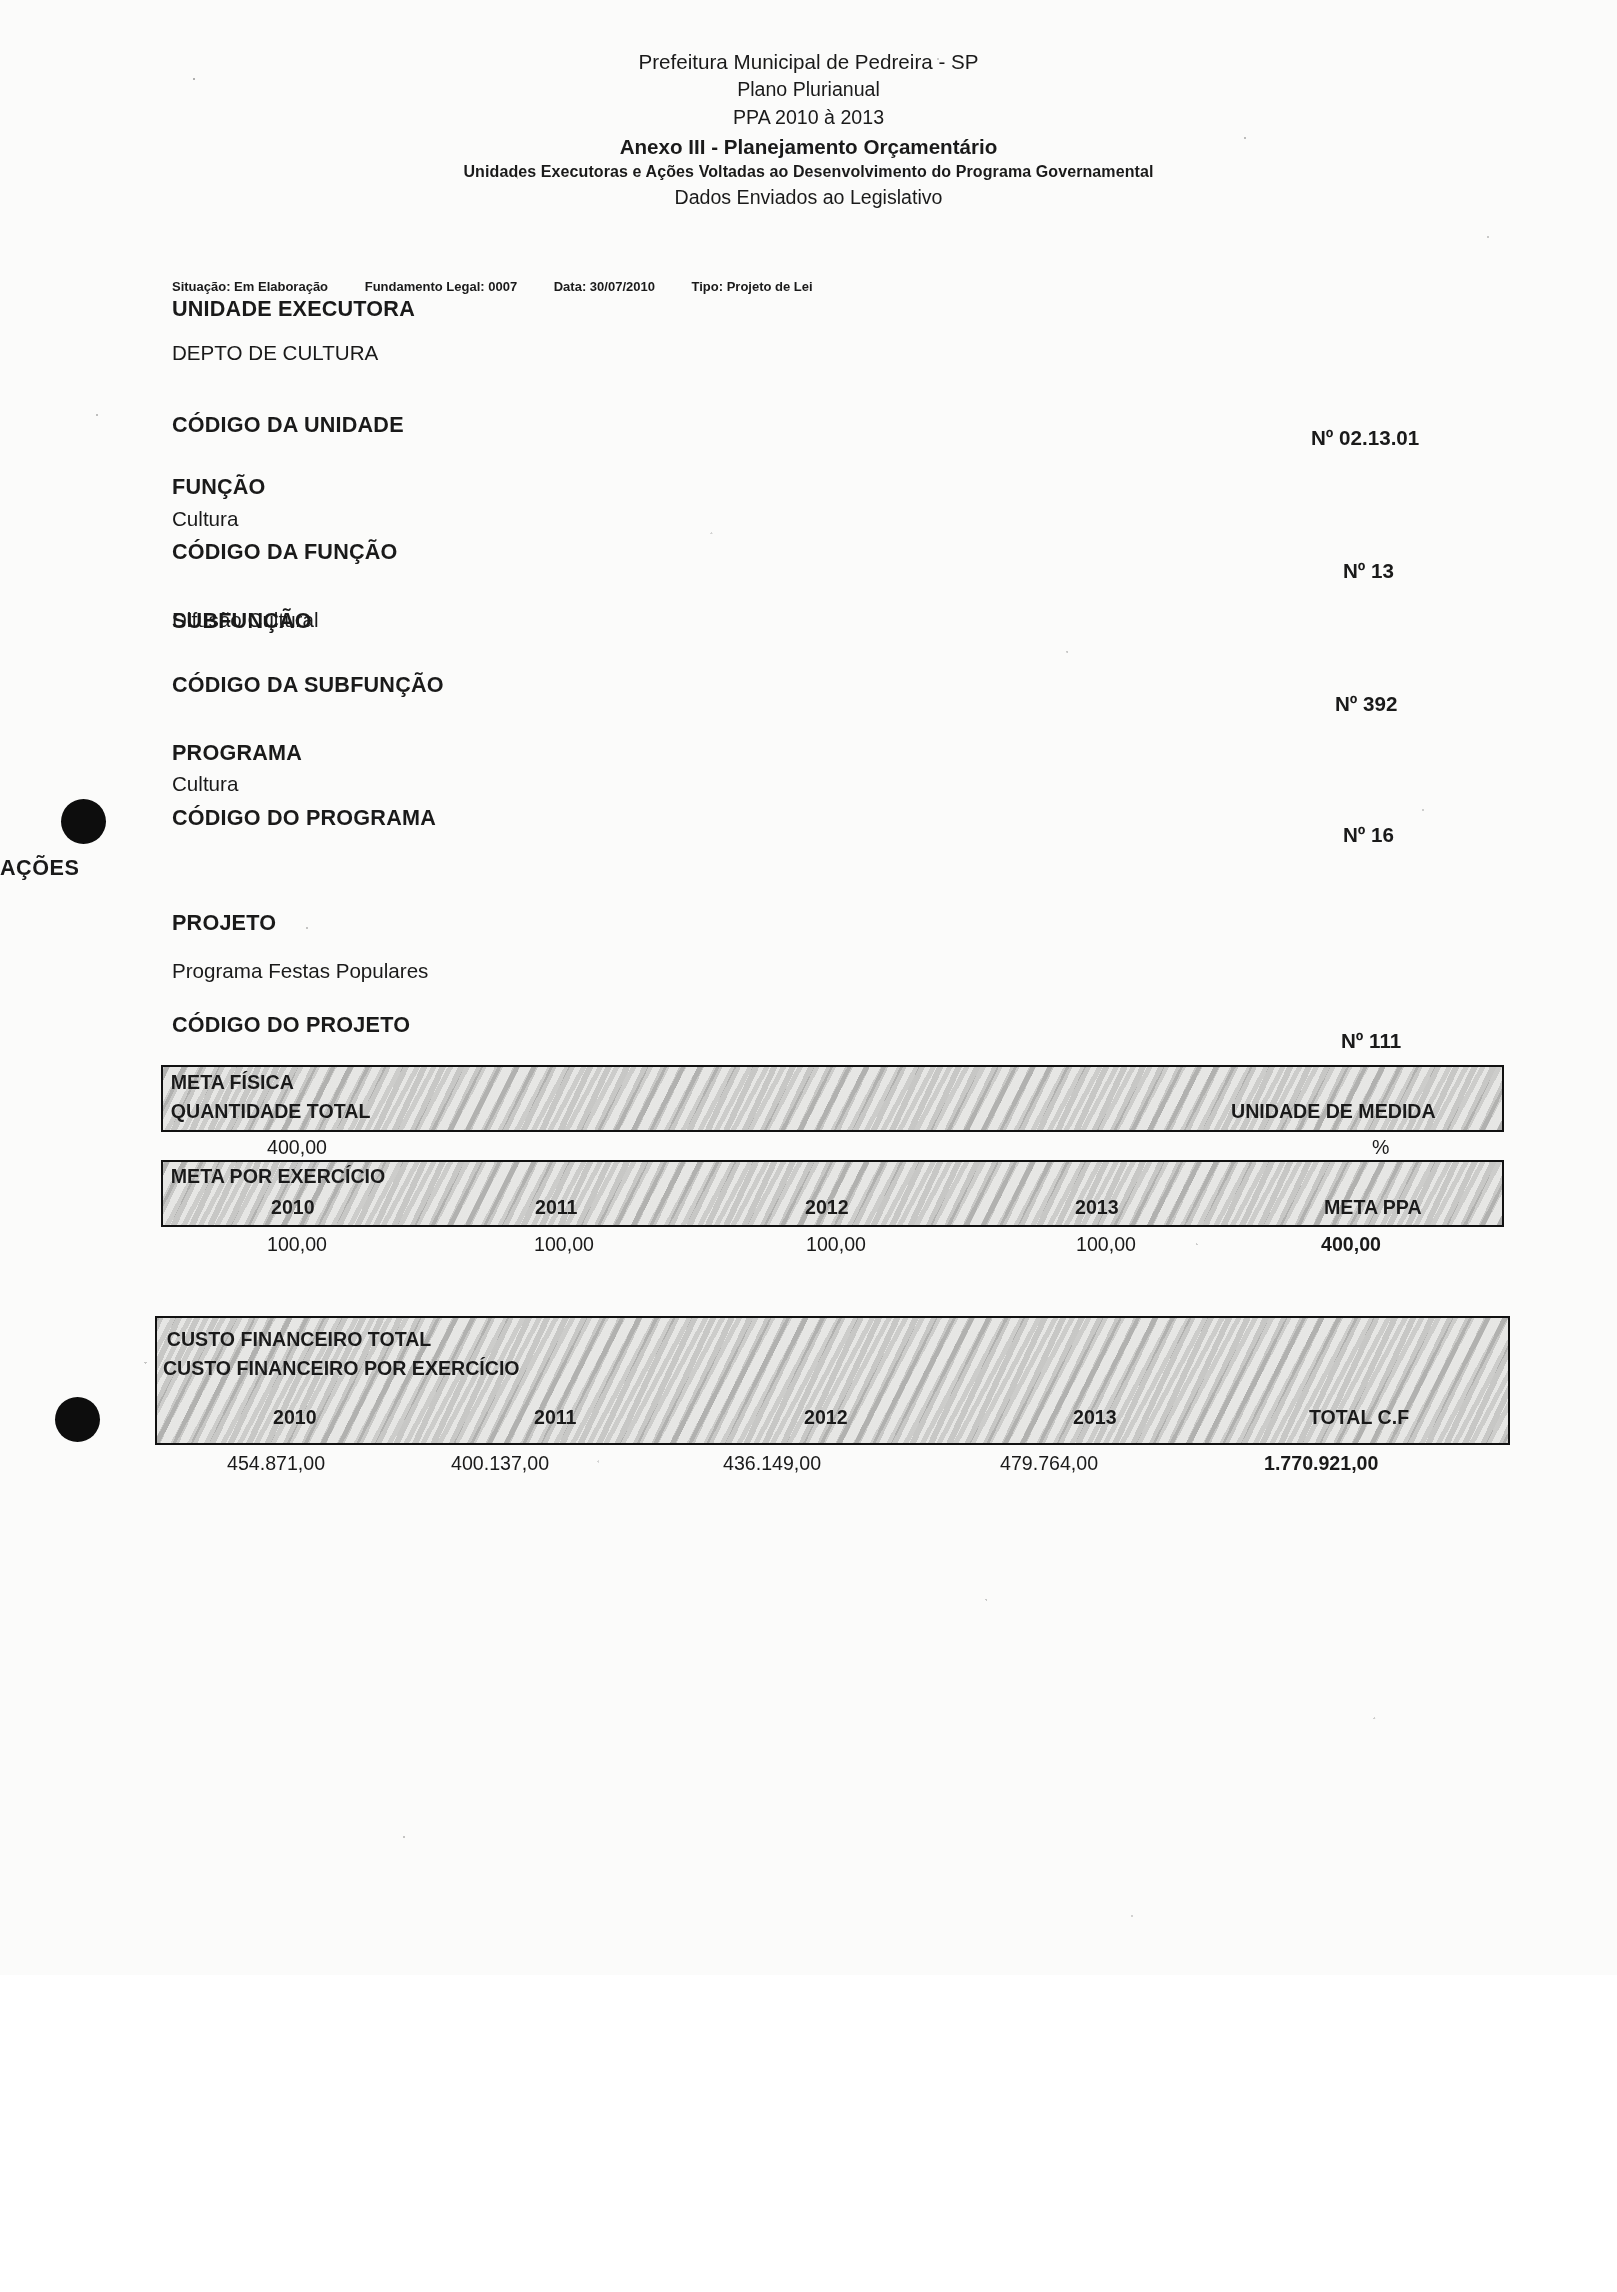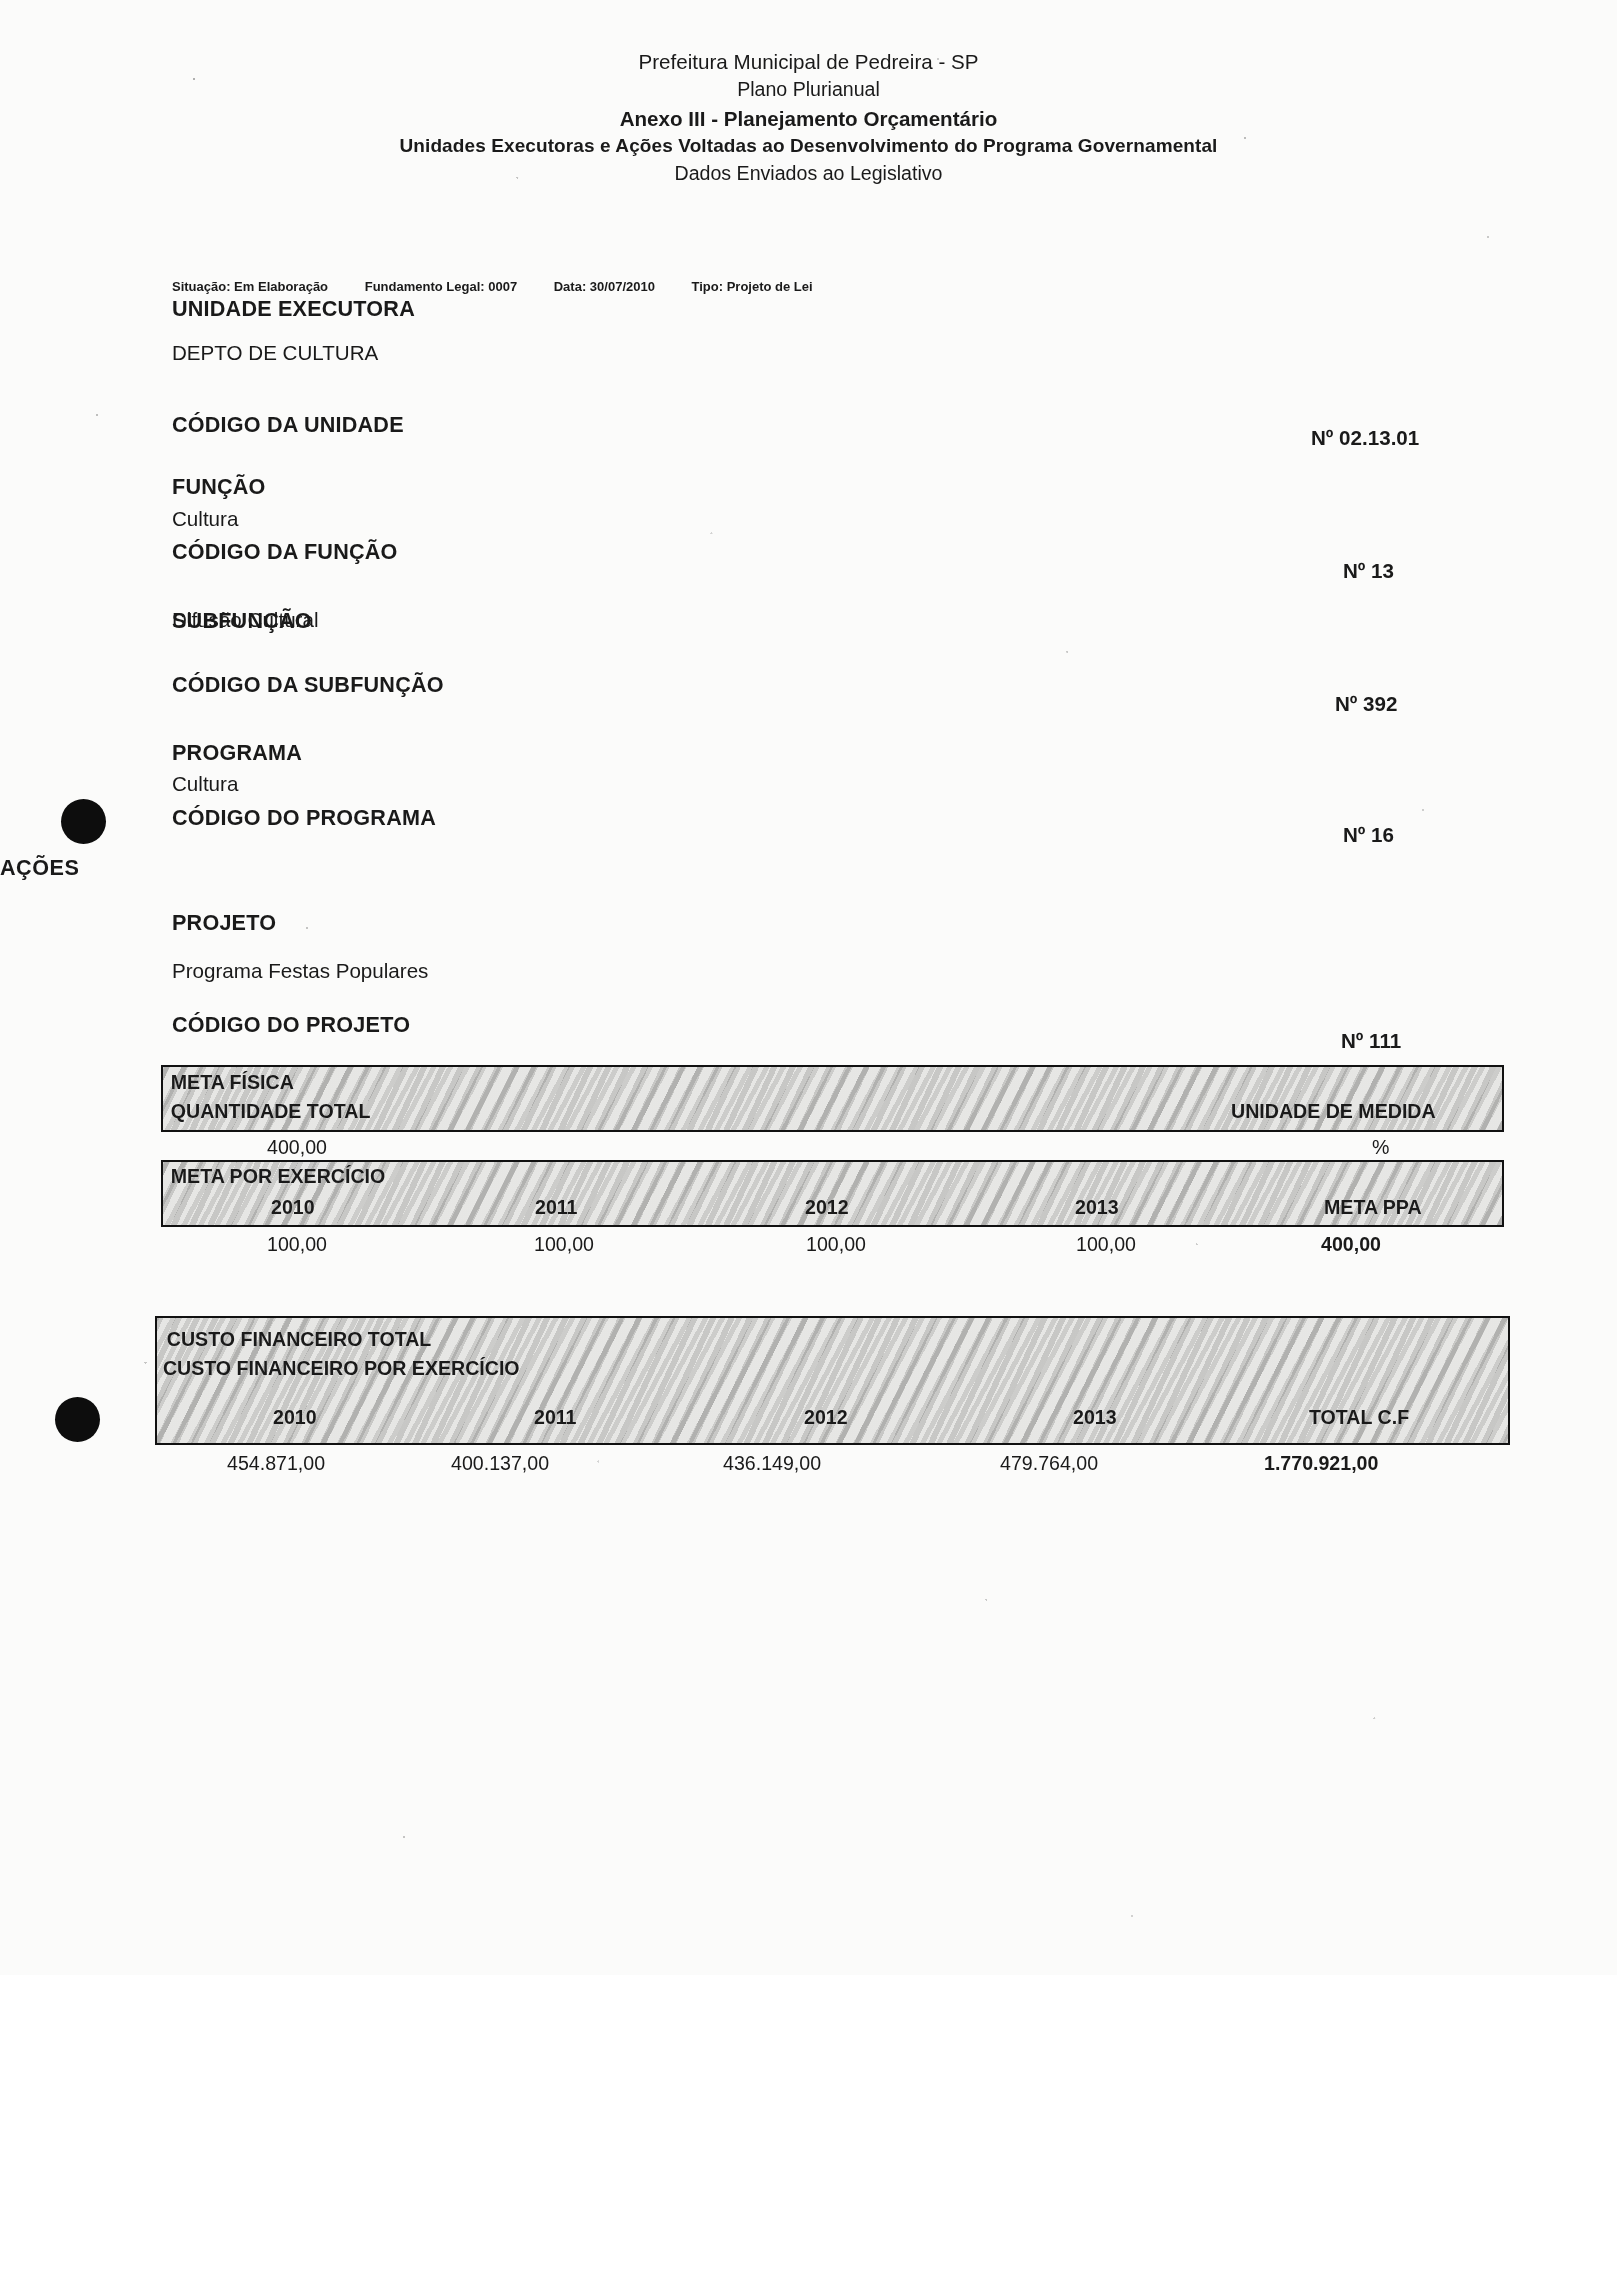--- a/index.html
+++ b/index.html
@@ -58,21 +58,21 @@
     left: 0;
     right: 0;
     top: 47px;
     text-align: center;
   }
   .header div { line-height: 1.42; }
   .h-line1 { font-size: 20.6px; }
   .h-line2 { font-size: 19.6px; }
   .h-line3 { font-size: 19.6px; }
   .h-line4 { font-size: 20.6px; font-weight: bold; }
-  .h-line5 { font-size: 19px; font-weight: bold; letter-spacing: 0.1px; }
+  .h-line5 { font-size: 16px; font-weight: bold; letter-spacing: 0.1px; }
   .h-line6 { font-size: 19.6px; }
 
   .meta-row {
     position: absolute;
     left: 172px;
     top: 267px;
     font-size: 13px;
     font-weight: bold;
     white-space: nowrap;
     margin-top: 12px;
@@ -123,20 +123,21 @@
 
 <div class="page">
 
   <div class="speckle"></div>
   <div class="punch punch-top"></div>
   <div class="punch punch-bottom"></div>
 
   <div class="header">
     <div class="h-line1">Prefeitura Municipal de Pedreira - SP</div>
     <div class="h-line2">Plano Plurianual</div>
+    <div class="h-line3">PPA 2010 à 2013</div>
     <div class="h-line4">Anexo III - Planejamento Orçamentário</div>
     <div class="h-line5">Unidades Executoras e Ações Voltadas ao Desenvolvimento do Programa Governamental</div>
     <div class="h-line6">Dados Enviados ao Legislativo</div>
   </div>
 
   <div class="meta-row">
     <span>Situação: Em Elaboração</span>
     <span>Fundamento Legal: 0007</span>
     <span>Data: 30/07/2010</span>
     <span>Tipo: Projeto de Lei</span>

